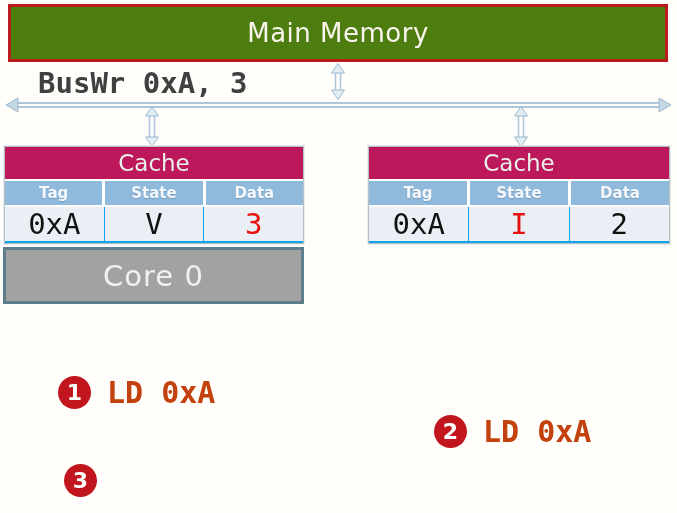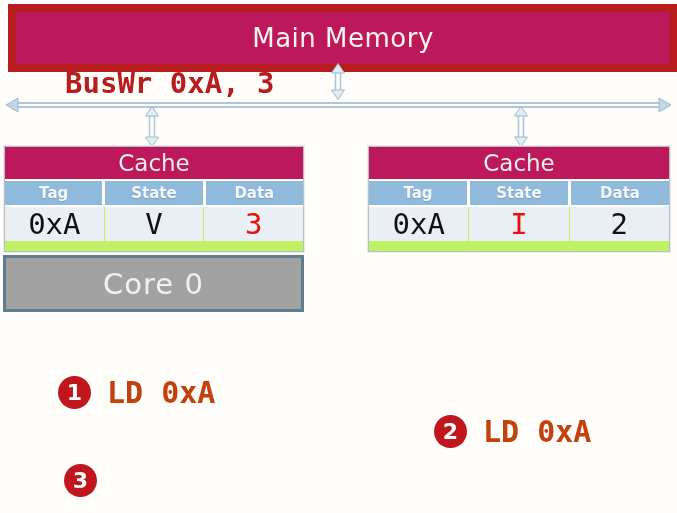--- a/index.html
+++ b/index.html
@@ -4,47 +4,47 @@
 <style>
   html,body{margin:0;padding:0;background:#fffefb;}
   #stage{
     position:relative;width:677px;height:513px;background:#fffefb;
     font-family:"DejaVu Sans",sans-serif;overflow:hidden;
   }
   .abs{position:absolute;}
   
   .mem-box{
     left:8px;top:4px;width:654px;height:52px;
-    background:#be185d;border:8px solid #b91c1c;
+    background:#4d7c0f;border:3px solid #b91c1c;
     display:flex;align-items:center;justify-content:center;
     color:#faf5ec;font-size:26px;letter-spacing:0.5px;
   }
   
   .bus-label{
     left:38px;top:66px;
     font-family:"DejaVu Sans Mono",monospace;
-    font-size:29px;font-weight:bold;color:#b91c1c;white-space:pre;margin-left:27px;
+    font-size:29px;font-weight:bold;color:#404040;white-space:pre;
   }
   
   .cache{
     width:298px;border:1px solid #b9c0c5;background:#ffffff;
     box-shadow:0 0 0 1px #e8eaec;
   }
   .cache-title{
     height:32px;background:#be185d;color:#e9efe9;
     display:flex;align-items:center;justify-content:center;
     font-size:23px;
   }
   .col-row{display:flex;gap:3px;background:#ffffff;padding:2px 0;justify-content:center;}
   .col-cell{
     flex:1;height:24px;background:#90badc;color:#f4f8fc;
     display:flex;align-items:center;justify-content:center;
     font-size:15px;font-weight:bold;text-shadow:0 1px 1px rgba(90,120,150,.45);
   }
-  .data-row{display:flex;gap:1px;background:#bef264;padding-bottom:10px;}
+  .data-row{display:flex;gap:1px;background:#0ea5e9;padding-bottom:2px;}
   .data-cell{
     flex:1;height:34px;background:#e9eff5;
     display:flex;align-items:center;justify-content:center;
     font-family:"DejaVu Sans Mono",monospace;font-size:29px;color:#111;
   }
   
   .core-box{
     height:51px;background:#a2a2a2;border:3px solid #5e7d8d;
     display:flex;align-items:center;justify-content:center;
     color:#f3f1ed;font-size:29px;letter-spacing:1px;
@@ -122,21 +122,21 @@
       <div class="col-cell">State</div>
       <div class="col-cell">Data</div>
     </div>
     <div class="data-row">
       <div class="data-cell" style="color: rgb(17, 17, 17);">0xA</div>
       <div class="data-cell" style="color: rgb(232, 16, 12);">I</div>
       <div class="data-cell" style="color: rgb(17, 17, 17);">2</div>
     </div>
   </div>
 
-  <div class="abs core-box" style="left:3px;top:255px;width:295px">
+  <div class="abs core-box" style="left:3px;top:247px;width:295px">
     <span>Core 0</span>
   </div>
 
   <div class="abs step" style="left:58px;top:375px">
     <div class="step-badge">1</div>
     <div class="step-label">LD 0xA</div>
   </div>
   <div class="abs step" style="left:434px;top:414px">
     <div class="step-badge">2</div>
     <div class="step-label">LD 0xA</div>

